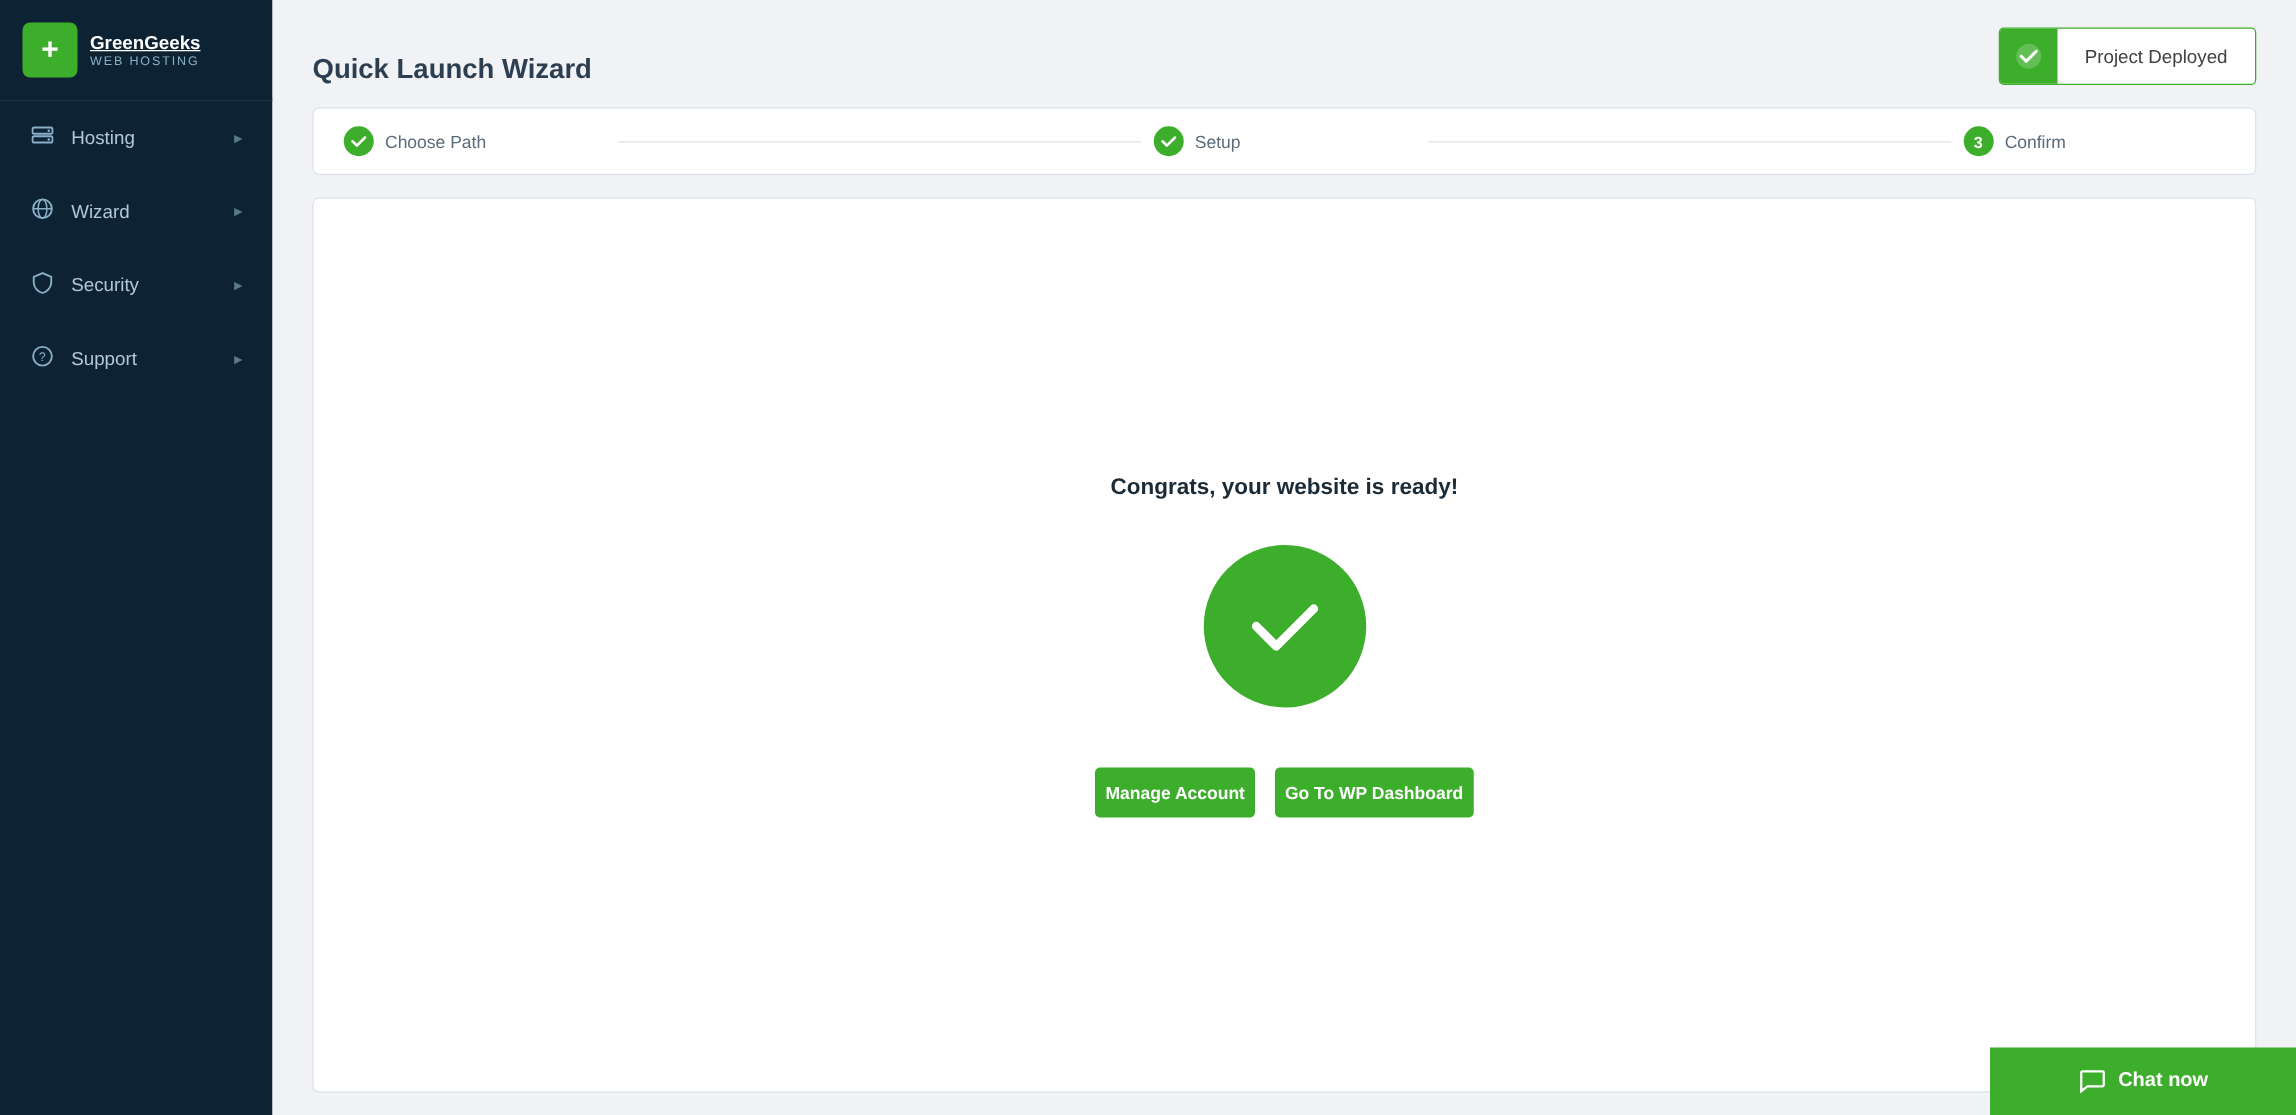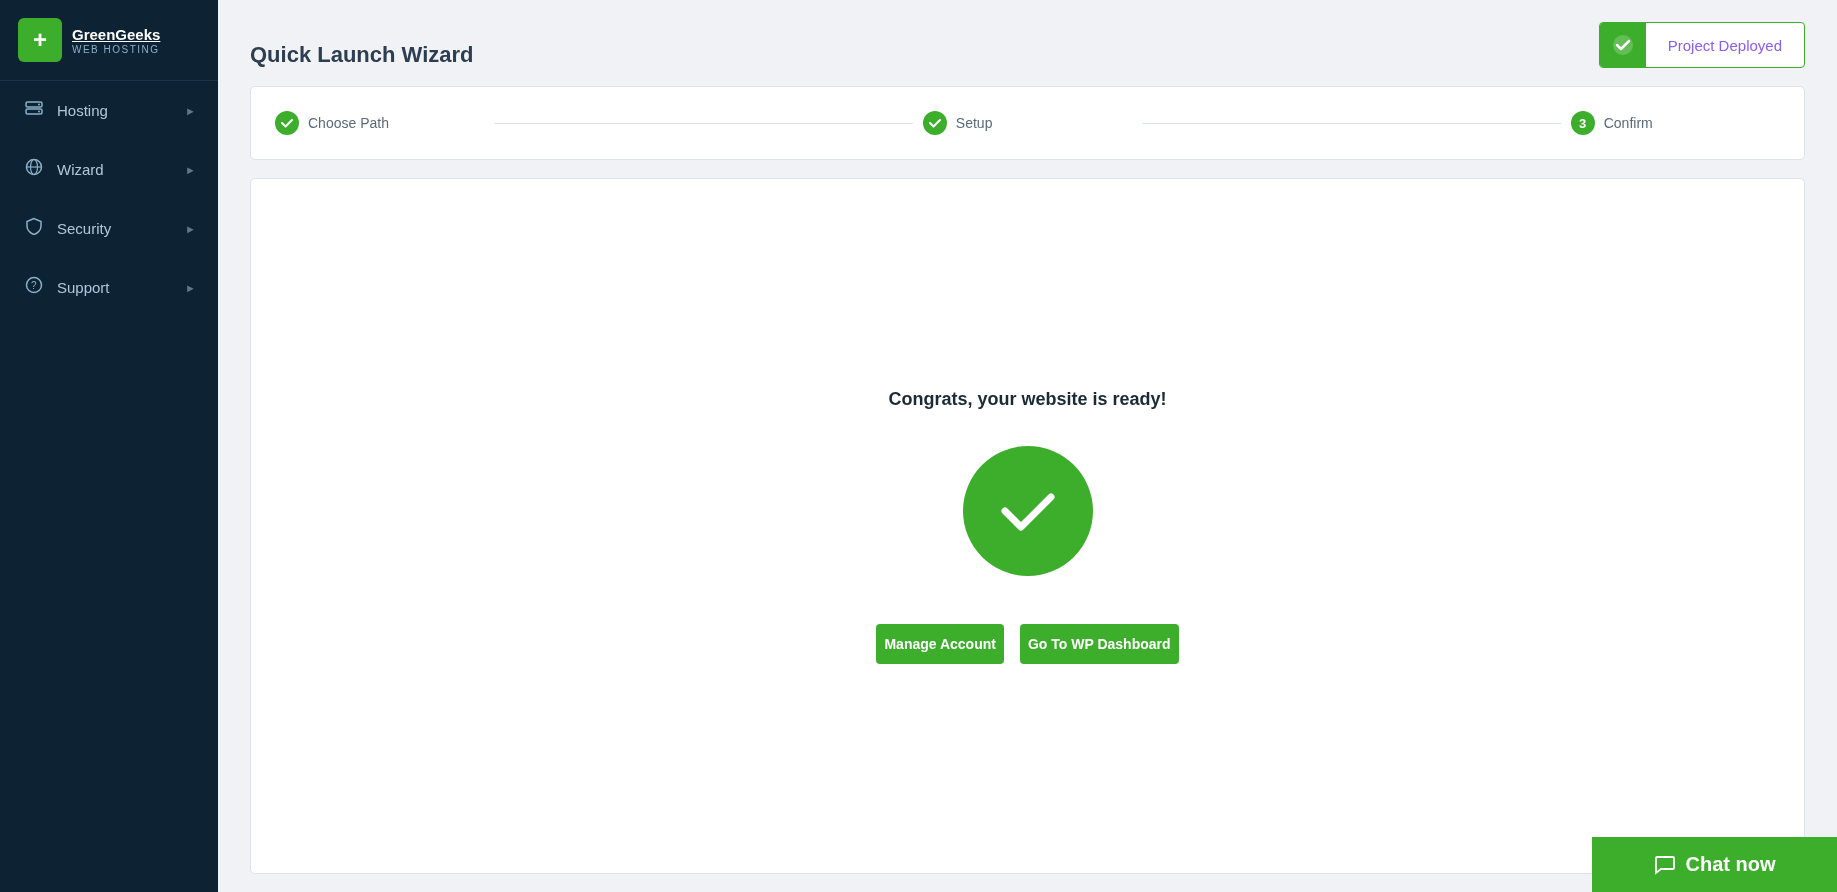--- a/index.html
+++ b/index.html
@@ -84,34 +84,34 @@
       background: #3dae2b;
       width: 46px;
       height: 46px;
       display: flex; align-items: center; justify-content: center;
       color: white;
       font-size: 20px;
     }
     .badge-text-part {
       padding: 0 22px;
       font-size: 15px;
-      color: #8b5cf6;
+      color: #404040;
       font-weight: 500;
     }
 
     
     #steps-bar {
       margin: 8px 32px 0 32px;
       background: white;
       border: 1px solid #dde3ea;
       border-radius: 5px;
       display: flex;
       align-items: center;
       padding: 0 24px;
-      height: 74px;
+      height: 54px;
     }
     .step-item {
       display: flex;
       align-items: center;
       flex: 1;
       font-size: 14px;
       color: #5a6a7a;
     }
     .step-item .step-check {
       width: 24px; height: 24px;
@@ -194,21 +194,21 @@
       position: fixed;
       bottom: 0;
       right: 0;
       background: #3dae2b;
       color: white;
       display: flex;
       align-items: center;
       justify-content: center;
       gap: 10px;
       padding: 16px 28px;
-      font-size: 20px;
+      font-size: 16px;
       font-weight: 600;
       cursor: pointer;
       border-radius: 0;
       min-width: 245px;
     }
   </style>
 </head>
 <body>
 
 <nav id="sidebar">

